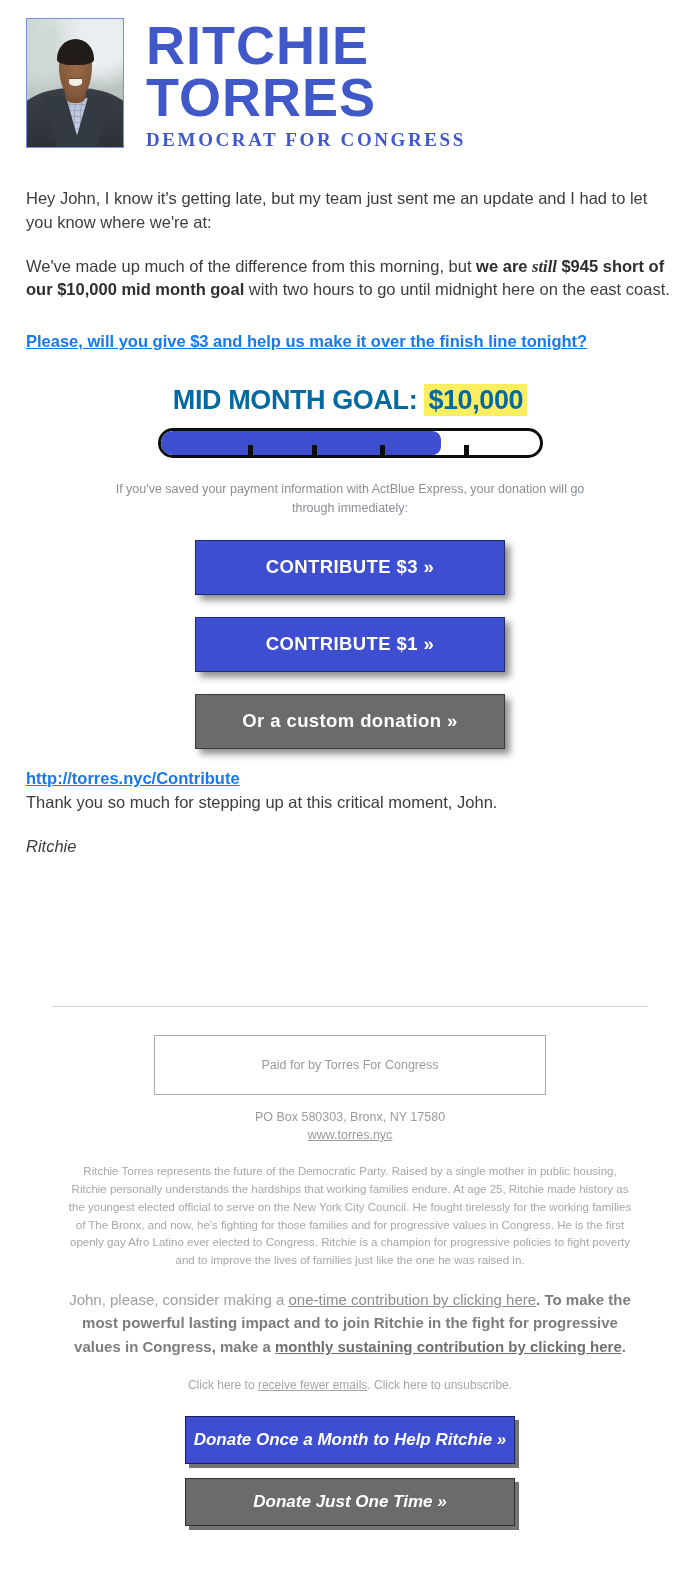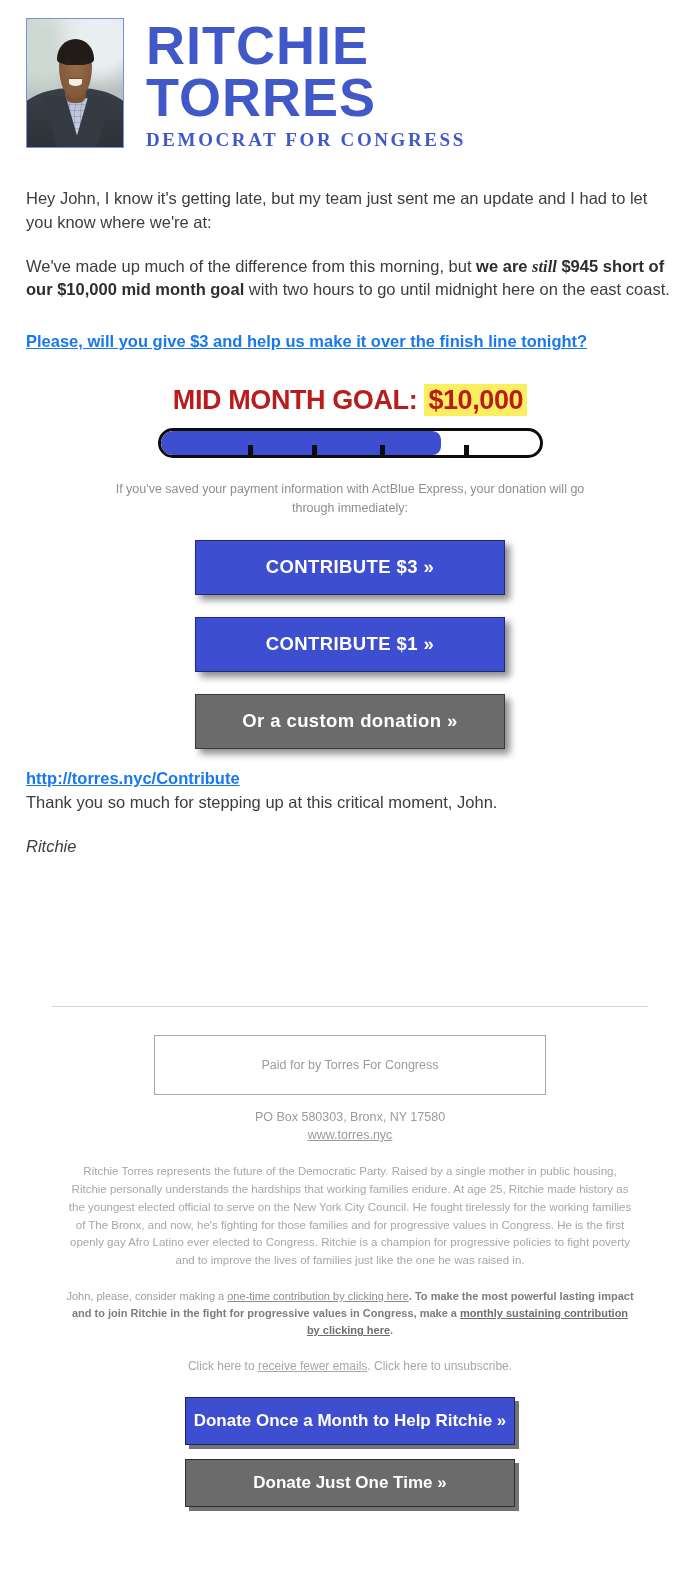--- a/index.html
+++ b/index.html
@@ -145,21 +145,21 @@
     font-weight: 700;
     color: #1878f0;
     text-decoration: underline;
   }
 
   
   .goal-block { text-align: center; margin: 26px 0 0 0; }
   .goal-title {
     font-size: 27px;
     font-weight: 700;
-    color: #b91c1c;
+    color: #0369a1;
     letter-spacing: -0.4px;
     display: inline-block;
   }
   .goal-amount {
     background: #fbee61;
     padding: 1px 4px;
   }
   .bar-outer {
     width: 385px;
     height: 30px;
@@ -257,21 +257,21 @@
     text-decoration: underline;
   }
   .bio {
     font-size: 11.5px;
     line-height: 1.55;
     color: #a7a7a7;
     max-width: 568px;
     margin: 18px auto 0 auto;
   }
   .askline {
-    font-size: 11px;
+    font-size: 15px;
     line-height: 1.55;
     color: #9e9e9e;
     max-width: 568px;
     margin: 18px auto 0 auto;
   }
   .askline b { color: #7d7d7d; font-weight: 700; }
   .askline a { color: #8d8d8d; text-decoration: underline; }
   .askline a.bold { color: #6f6f6f; font-weight: 700; }
   .unsub {
     font-size: 12px;
@@ -286,20 +286,21 @@
     margin: 0 auto 14px auto;
     padding: 13px 6px;
     box-sizing: border-box;
     font-size: 17px;
     font-weight: 700;
     color: #fff;
     text-decoration: none;
     text-align: center;
     border: 1px solid rgba(0,0,0,.55);
     box-shadow: 4px 4px 0 rgba(0,0,0,.55);
+    font-style: italic;
   }
   .foot-btn.blue { background: #3d4fd0; margin-top: 24px; }
   .foot-btn.gray { background: #6b6b6b; }
   .bottom-pad { height: 40px; }
 </style>
 </head>
 <body>
 
 <div class="email">
 

